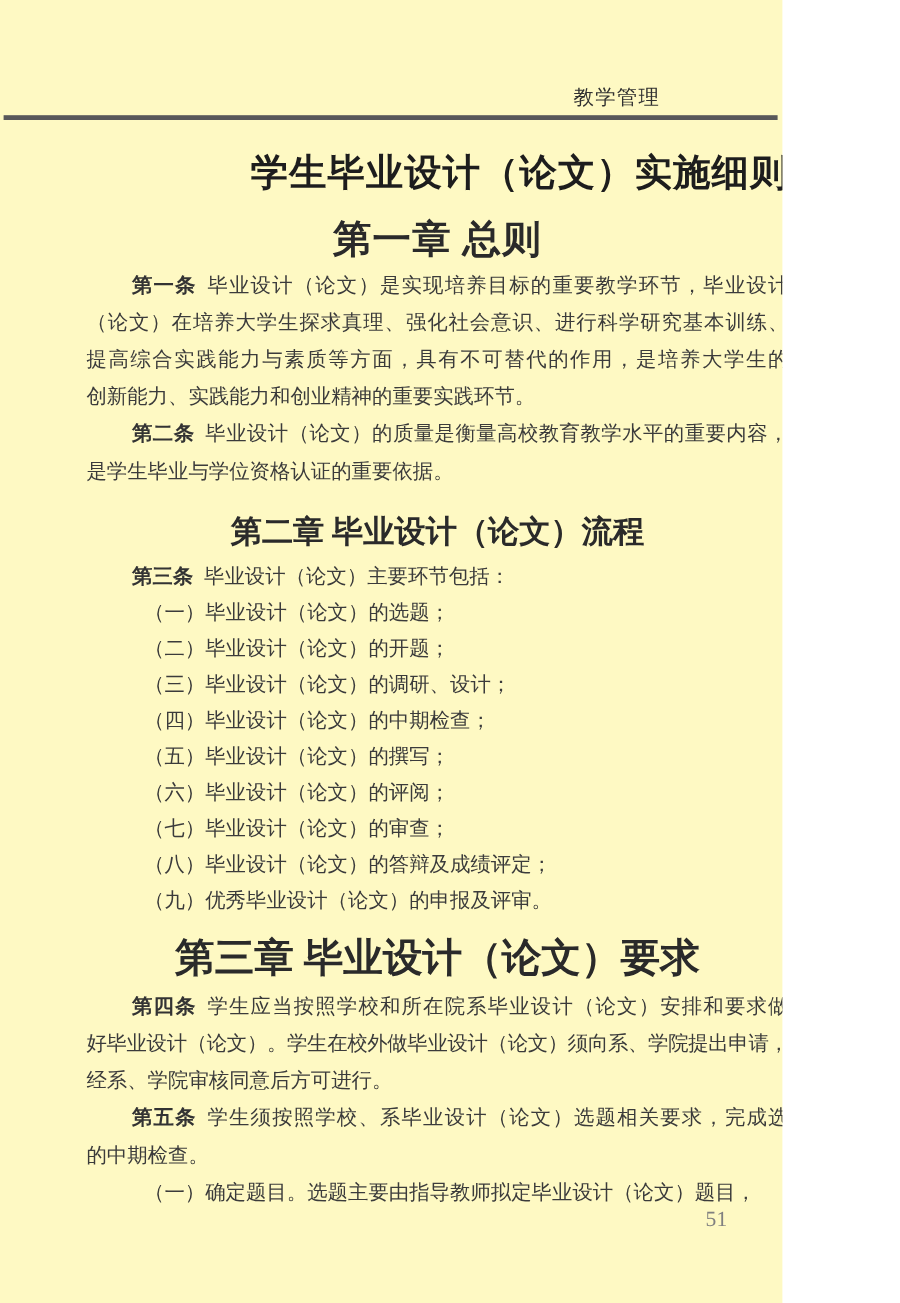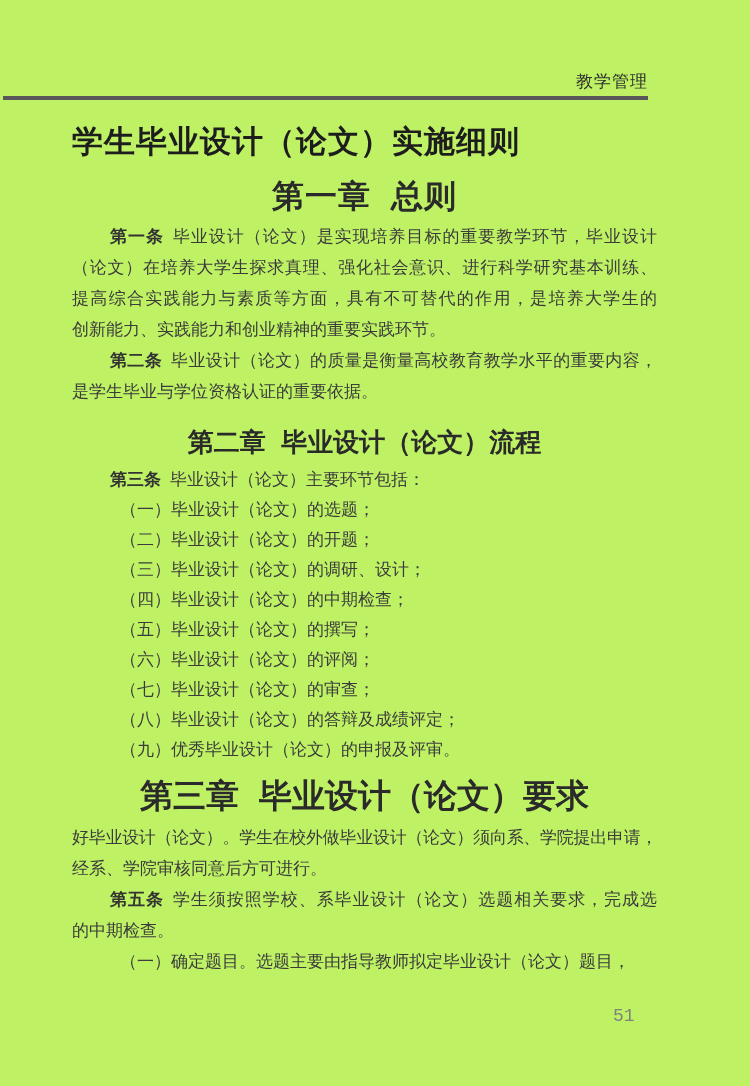--- a/index.html
+++ b/index.html
@@ -1,21 +1,21 @@
 <!DOCTYPE html>
 <html><head>
 <meta charset="utf-8">
 <style>
   html, body { margin: 0; padding: 0; background: #ffffff; }
   .page {
     position: relative;
-    width: 750px;
+    width: 652px;
     height: 1086px;
-    background: #bef264;
-    font-family: Liberation Mono, monospace;
+    background: #fef9c3;
+    font-family: Liberation Serif, serif;
     overflow: hidden;
   }
   .running-head {
     position: absolute;
     top: 70px;
     right: 102px;
     font-size: 17px;
     color: #303030;
     letter-spacing: 1px;
   }
@@ -32,21 +32,21 @@
     top: 118px;
     left: 72px;
     width: 585px;
     color: #3b3b3b;
   }
   .doc-title {
     margin: 8px 0 0 0;
     font-size: 31px;
     line-height: 36px;
     font-weight: 700;
-    text-align: left;
+    text-align: right;
     letter-spacing: 1px;
     color: #1d1d1d;
   }
   .chap {
     text-align: center;
     font-weight: 700;
     color: #2a2a2a;
     margin: 0;
   }
   .chap.c1 { font-size: 32px; line-height: 30px; margin-top: 22px; letter-spacing: 1px; }
@@ -70,21 +70,21 @@
     font-size: 17px;
     line-height: 30px;
     padding-left: 48px;
     white-space: nowrap;
     color: #3b3b3b;
   }
   .item-line.tall { line-height: 31px; }
   .page-number {
     position: absolute;
     top: 1006px;
-    left: 613px;
+    left: 588px;
     font-size: 18px;
     color: #808080;
   }
 </style>
 </head>
 <body>
 
 <div class="page">
 
   <div class="running-head">教学管理</div>
@@ -122,20 +122,21 @@
       <div class="item-line">（五）毕业设计（论文）的撰写；</div>
       <div class="item-line">（六）毕业设计（论文）的评阅；</div>
       <div class="item-line">（七）毕业设计（论文）的审查；</div>
       <div class="item-line">（八）毕业设计（论文）的答辩及成绩评定；</div>
       <div class="item-line">（九）优秀毕业设计（论文）的申报及评审。</div>
     </div>
 
     <h2 class="chap c3">第三章 毕业设计（论文）要求</h2>
 
     <div class="para mt8">
+      <div class="bline j first"><span class="lead">第四条</span><span>学生应当按照学校和所在院系毕业设计（论文）安排和要求做</span></div>
       <div class="bline j tight">好毕业设计（论文）。学生在校外做毕业设计（论文）须向系、学院提出申请，</div>
       <div class="bline">经系、学院审核同意后方可进行。</div>
     </div>
 
     <div class="para">
       <div class="bline j first"><span class="lead">第五条</span><span>学生须按照学校、系毕业设计（论文）选题相关要求，完成选</span></div>
       <div class="bline">的中期检查。</div>
     </div>
 
     <div class="item-line tall">（一）确定题目。选题主要由指导教师拟定毕业设计（论文）题目，</div>

